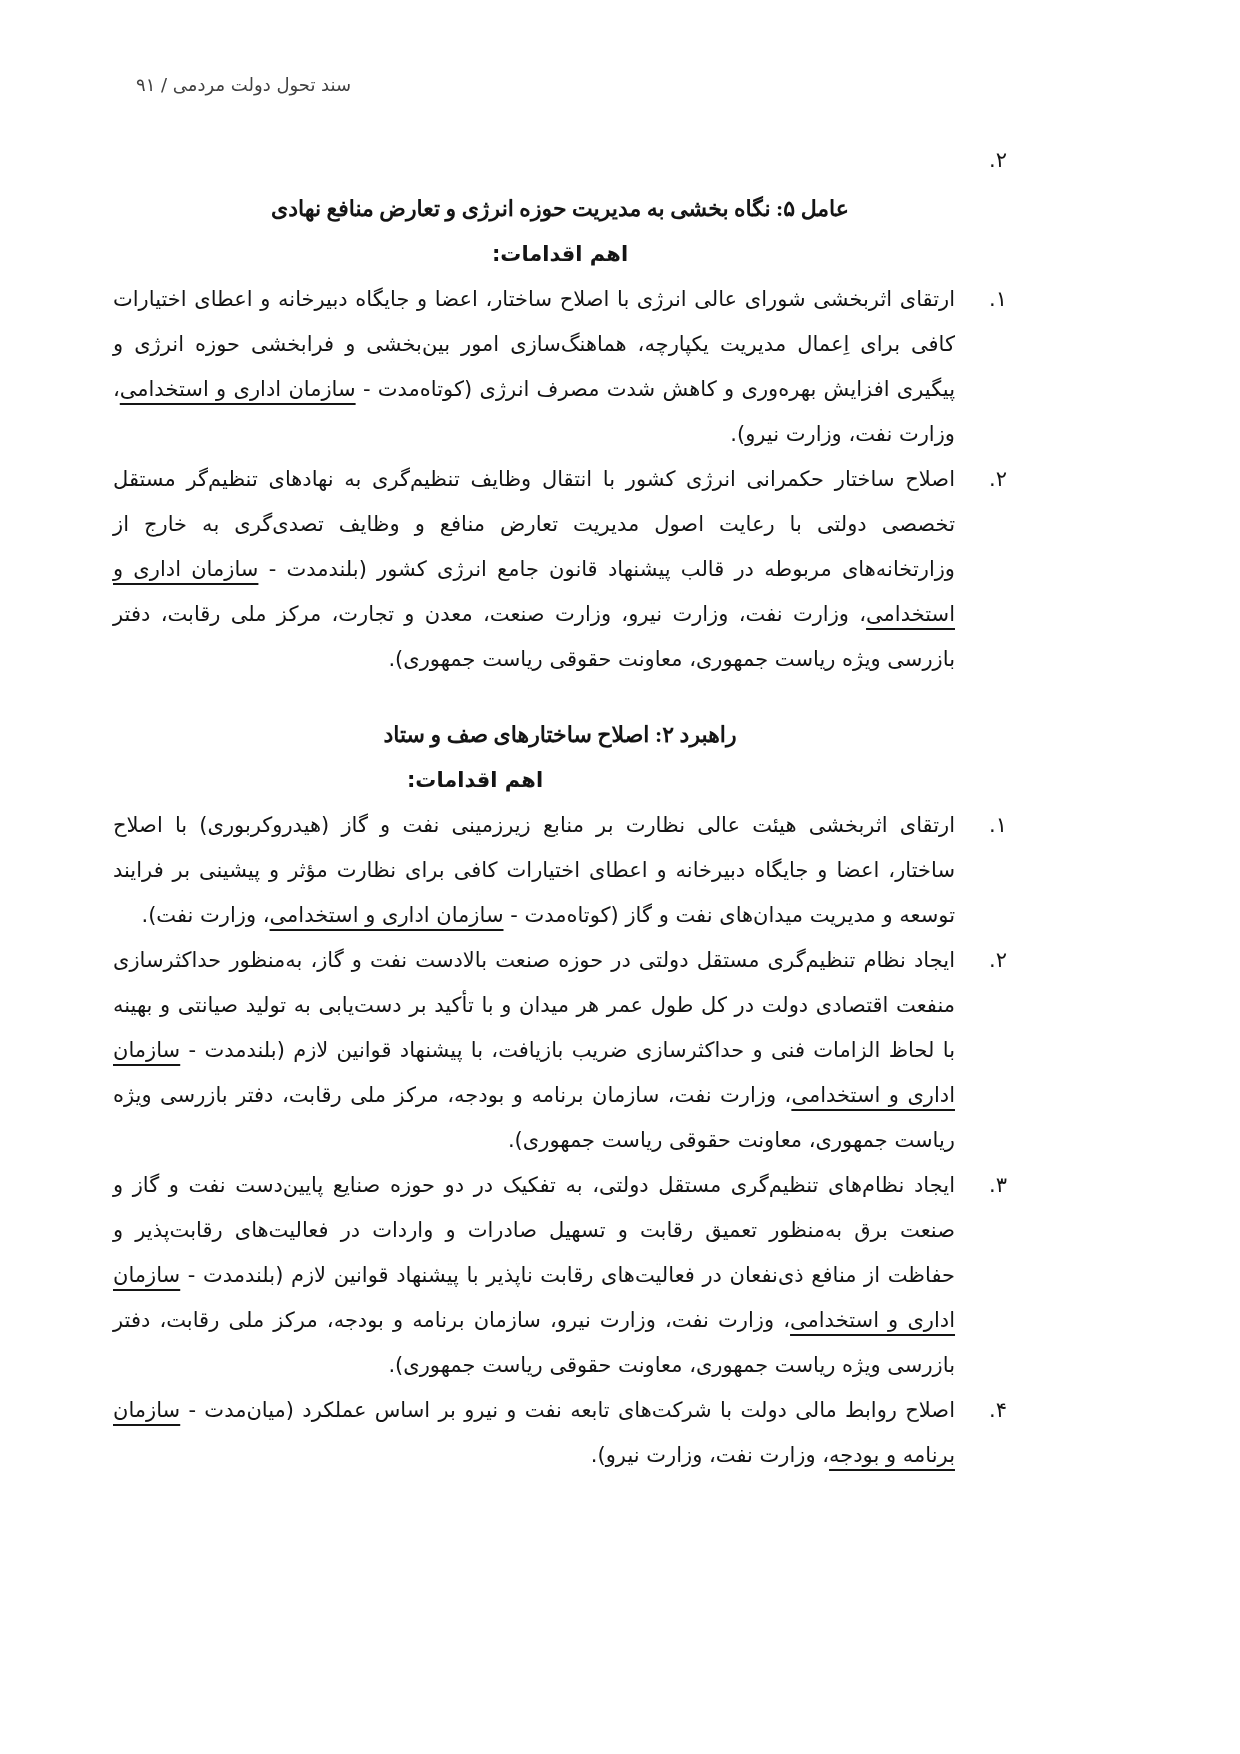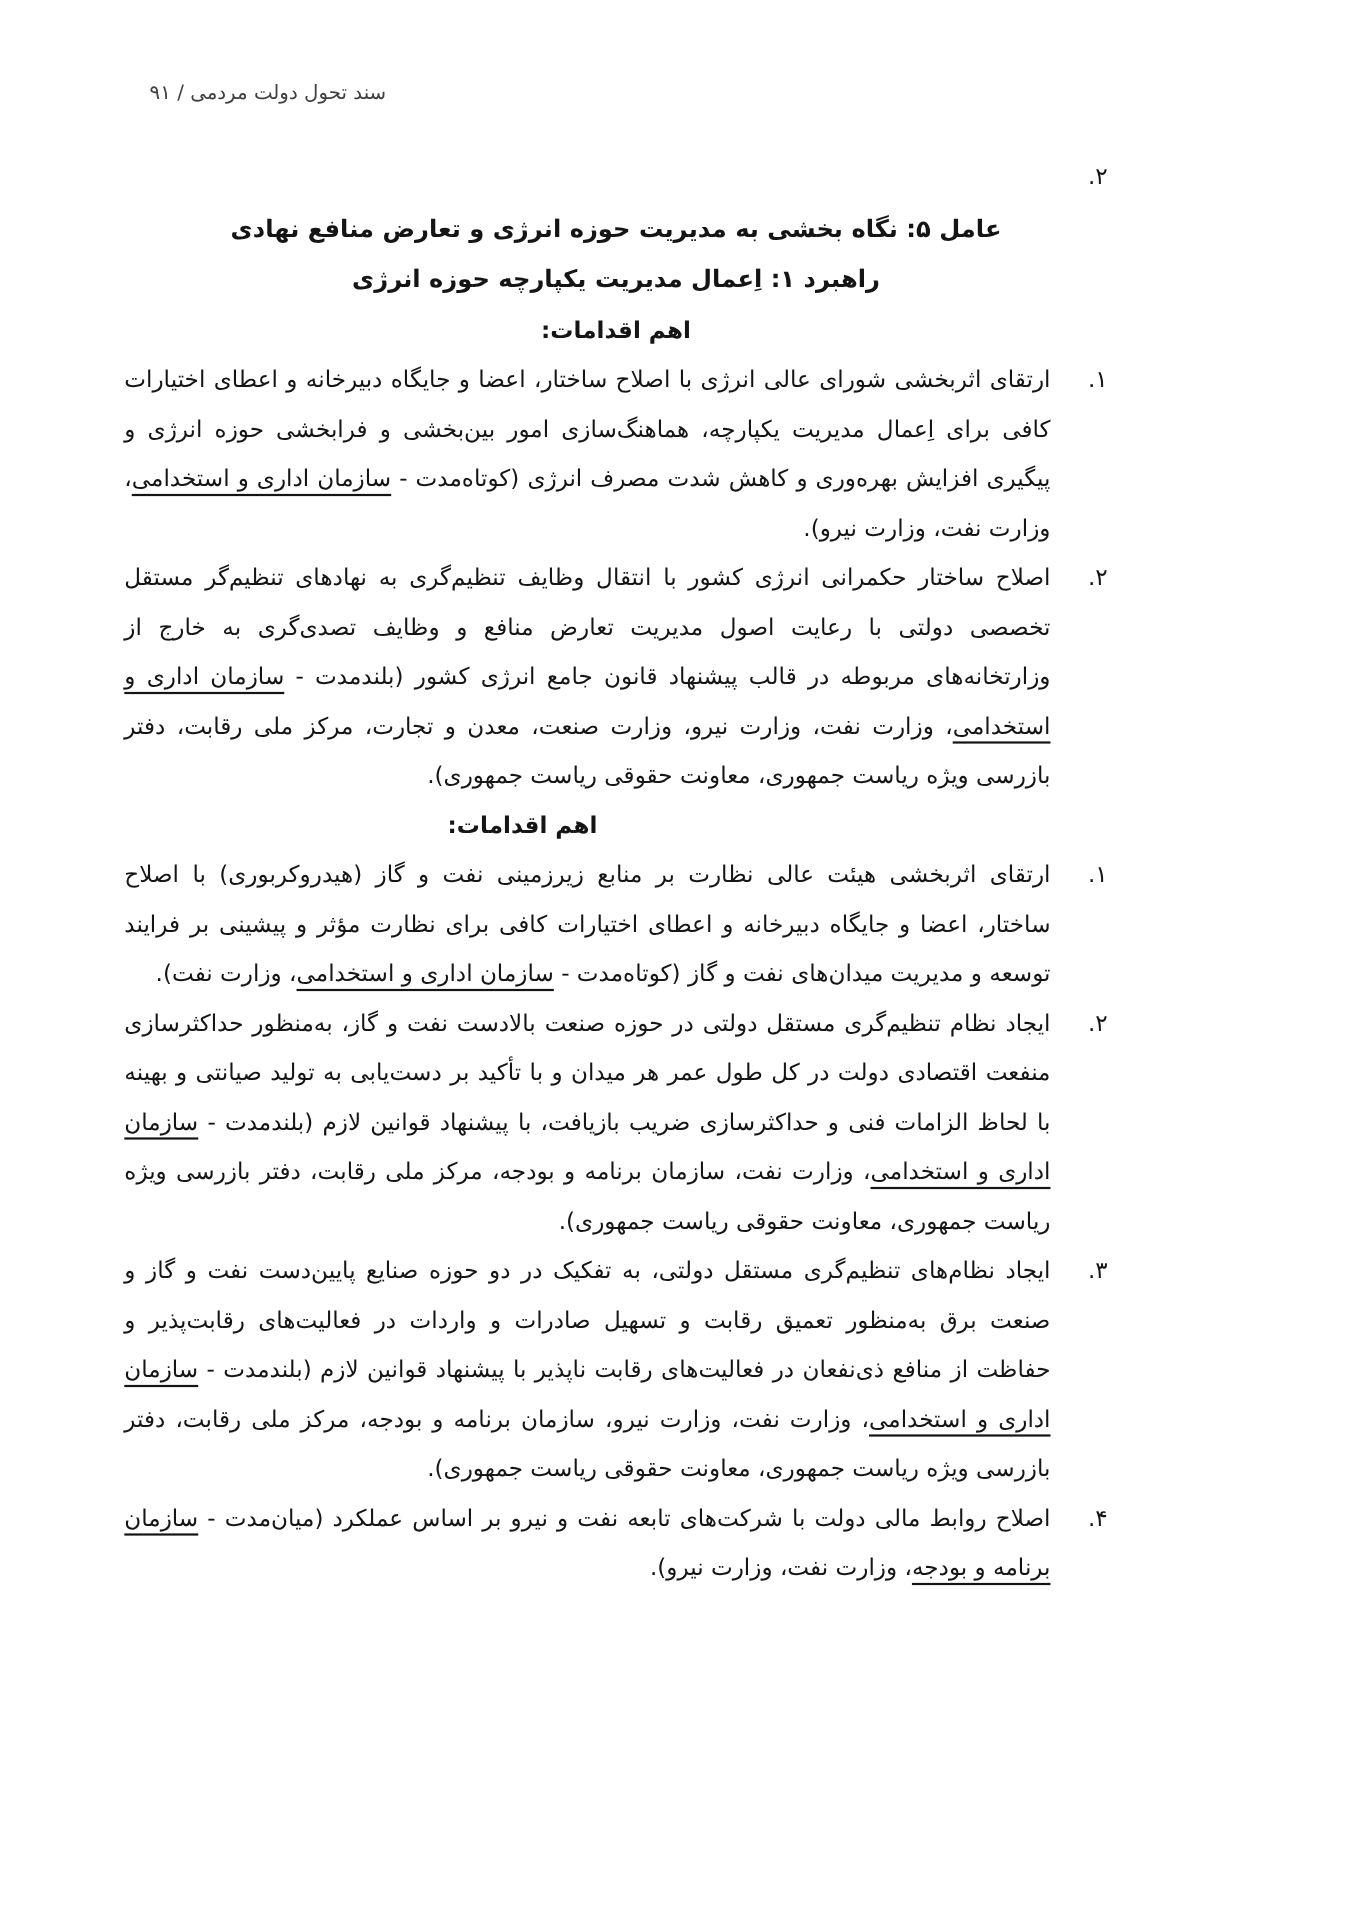--- a/index.html
+++ b/index.html
@@ -37,20 +37,21 @@
     position: absolute;
     right: 0; top: 0;
     width: 48px;
     text-align: right;
   }
   .heading {
     font-weight: bold;
     text-align: center;
     font-size: 22px;
     line-height: 46px;
+    font-family: Liberation Serif, serif;
   }
   .heading-block { margin-top: 48px; }
   .strategy2 { margin-top: 30px; }
   .actions-label {
     font-weight: bold;
     font-size: 21px;
     line-height: 45px;
     text-align: center;
   }
   .actions-label.indent { margin-right: 170px; }
@@ -68,33 +69,33 @@
   <div class="running-header">سند تحول دولت مردمی / ۹۱</div>
 
   <div class="content">
 
     <div class="list-item">
       <span class="num">۲.</span>
     </div>
 
     <div class="heading-block">
       <div class="heading">عامل ۵: نگاه بخشی به مدیریت حوزه انرژی و تعارض منافع نهادی</div>
-      <div class="heading">راهبرد ۱: اِعمال مدیریت یکپارچه حوزه انرژی</div>
     </div>
 
     <div class="actions-label">اهم اقدامات:</div>
 
     <div class="list-item">
       <span class="num">۱.</span><span><span>ارتقای اثربخشی شورای عالی انرژی با اصلاح ساختار، اعضا و جایگاه دبیرخانه و اعطای اختیارات کافی برای اِعمال مدیریت یکپارچه، هماهنگ‌سازی امور بین‌بخشی و فرابخشی حوزه انرژی و پیگیری افزایش بهره‌وری و کاهش شدت مصرف انرژی (کوتاه‌مدت - </span><span class="u">سازمان اداری و استخدامی</span><span>، وزارت نفت، وزارت نیرو).</span></span>
     </div>
 
     <div class="list-item">
       <span class="num">۲.</span><span><span>اصلاح ساختار حکمرانی انرژی کشور با انتقال وظایف تنظیم‌گری به نهادهای تنظیم‌گر مستقل تخصصی دولتی با رعایت اصول مدیریت تعارض منافع و وظایف تصدی‌گری به خارج از وزارتخانه‌های مربوطه در قالب پیشنهاد قانون جامع انرژی کشور (بلندمدت - </span><span class="u">سازمان اداری و استخدامی</span><span>، وزارت نفت، وزارت نیرو، وزارت صنعت، معدن و تجارت، مرکز ملی رقابت، دفتر بازرسی ویژه ریاست جمهوری، معاونت حقوقی ریاست جمهوری).</span></span>
     </div>
 
+    <div class="heading strategy2">راهبرد ۲: اصلاح ساختارهای صف و ستاد</div>
 
     <div class="actions-label indent">اهم اقدامات:</div>
 
     <div class="list-item">
       <span class="num">۱.</span><span><span>ارتقای اثربخشی هیئت عالی نظارت بر منابع زیرزمینی نفت و گاز (هیدروکربوری) با اصلاح ساختار، اعضا و جایگاه دبیرخانه و اعطای اختیارات کافی برای نظارت مؤثر و پیشینی بر فرایند توسعه و مدیریت میدان‌های نفت و گاز (کوتاه‌مدت - </span><span class="u">سازمان اداری و استخدامی</span><span>، وزارت نفت).</span></span>
     </div>
 
     <div class="list-item">
       <span class="num">۲.</span><span><span>ایجاد نظام تنظیم‌گری مستقل دولتی در حوزه صنعت بالادست نفت و گاز، به‌منظور حداکثرسازی منفعت اقتصادی دولت در کل طول عمر هر میدان و با تأکید بر دست‌یابی به تولید صیانتی و بهینه با لحاظ الزامات فنی و حداکثرسازی ضریب بازیافت، با پیشنهاد قوانین لازم (بلندمدت - </span><span class="u">سازمان اداری و استخدامی</span><span>، وزارت نفت، سازمان برنامه و بودجه، مرکز ملی رقابت، دفتر بازرسی ویژه ریاست جمهوری، معاونت حقوقی ریاست جمهوری).</span></span>
     </div>

